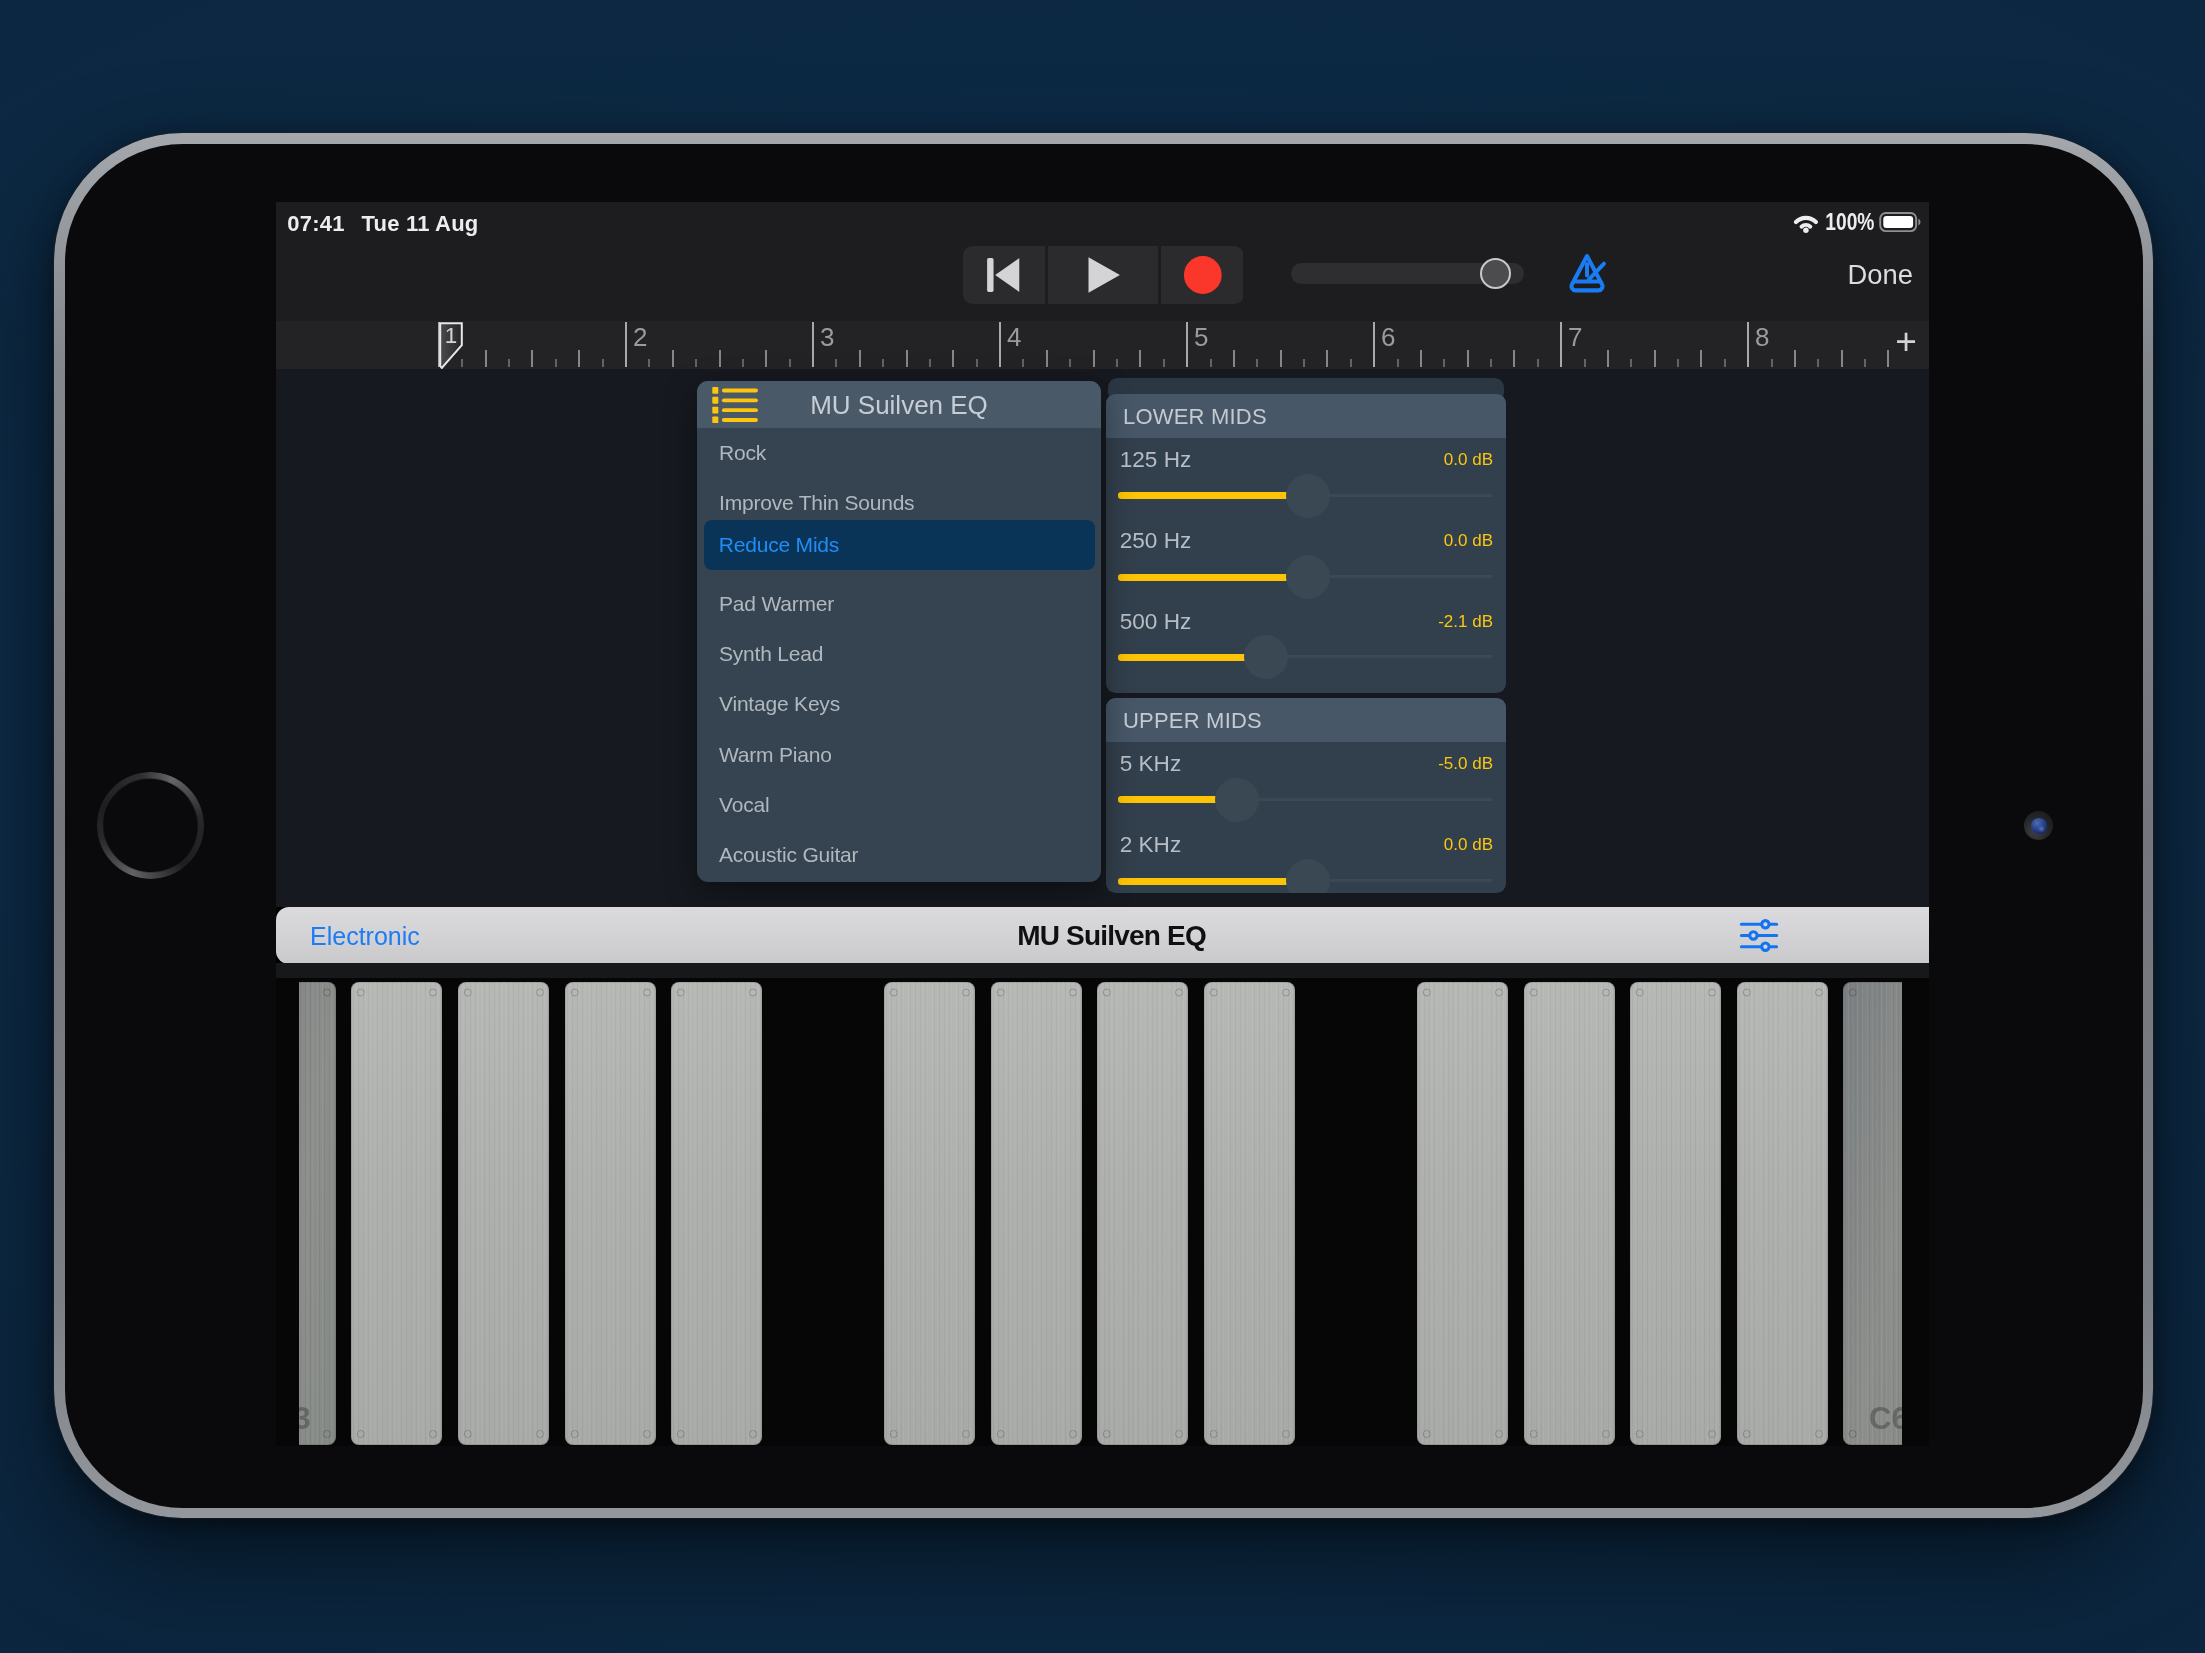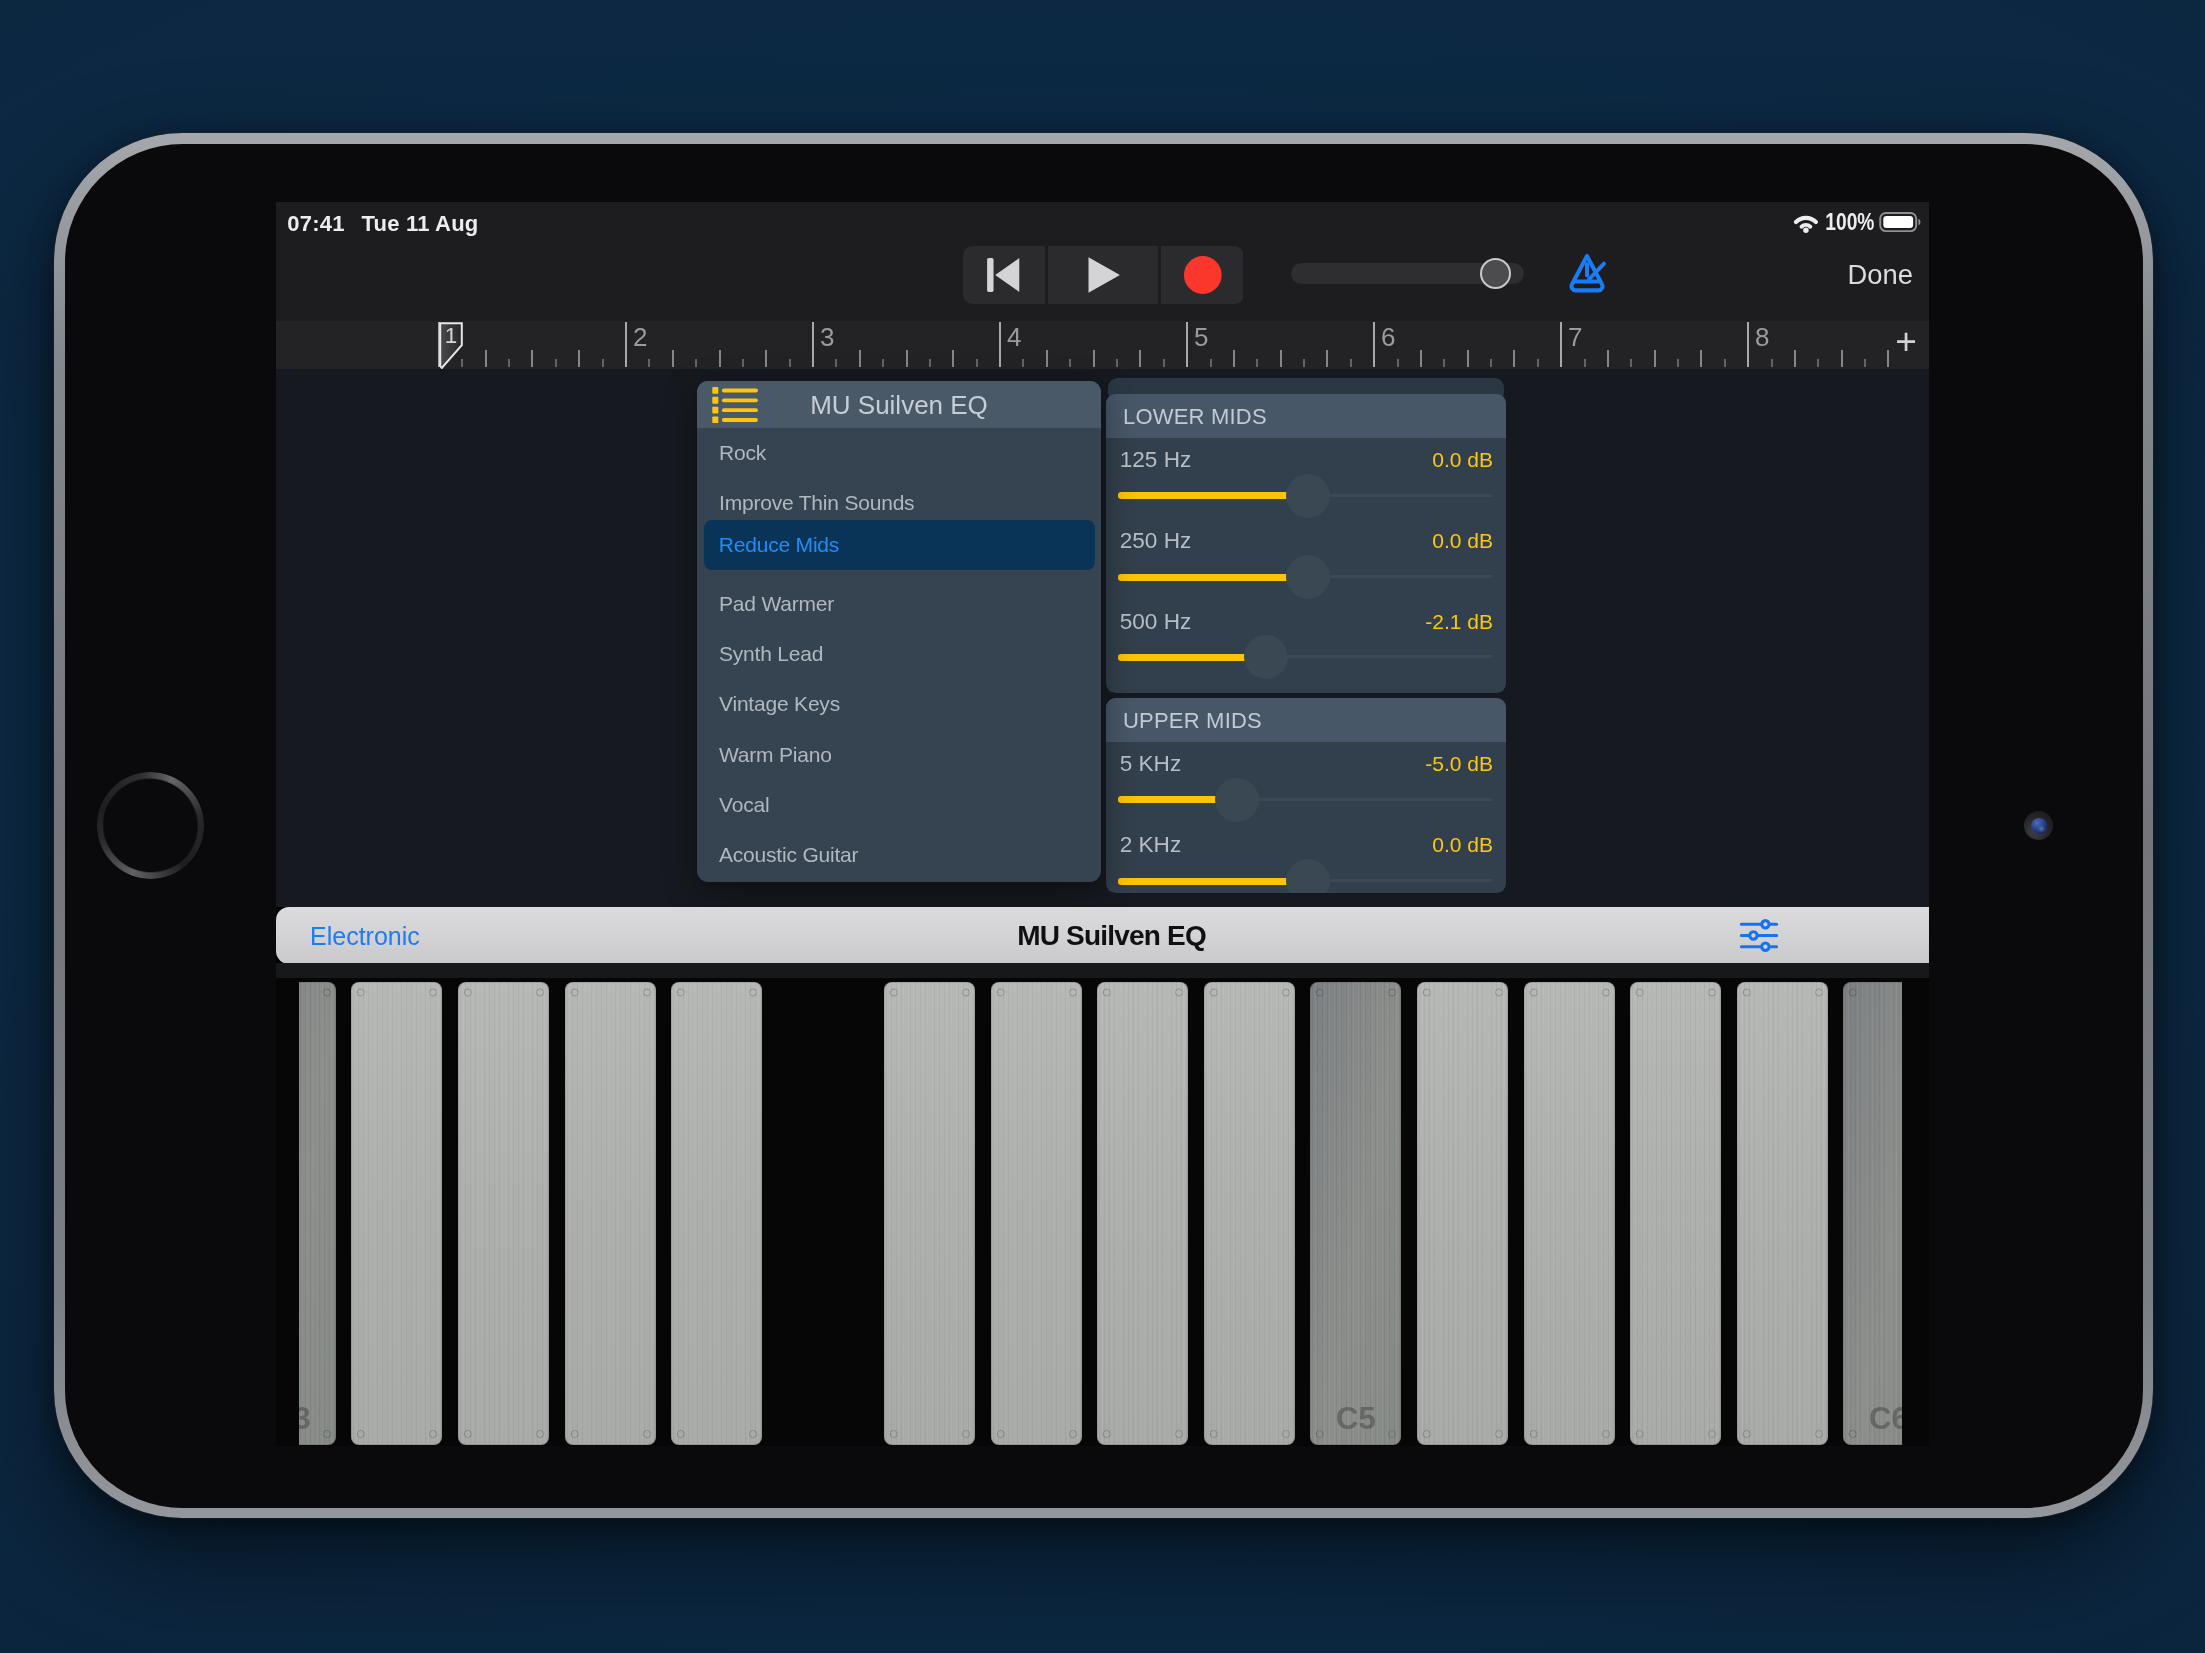--- a/index.html
+++ b/index.html
@@ -83,21 +83,21 @@
 .pitem.sel { left:7.3px; width:391px; padding-left:14.5px; border-radius:8px; background:#0a3457; color:#1f8df5; }
 
 
 .card { position:absolute; left:830px; width:400px; background:#323f4c; border-radius:9.7px; overflow:hidden; }
 .chdr { position:absolute; left:0; top:0; width:100%; height:44px; background:#475768; 
   font-size:22px; color:#c3cad2; font-weight:500; line-height:46px; padding-left:17px; letter-spacing:0.2px; }
 #sliver { position:absolute; left:832px; top:9px; width:396px; height:24px; border-radius:9.7px; background:#2b3844; }
 #lower { top:25px; height:299px; }
 #upper { top:329px; height:195px; }
 .slab { position:absolute; left:13.7px; font-size:22.6px; color:#b7bec5; height:34px; line-height:34px; }
-.sval { position:absolute; right:13px; font-size:21px; color:#fcc70f; height:34px; line-height:34px; }
+.sval { position:absolute; right:13px; font-size:17px; color:#fcc70f; height:34px; line-height:34px; }
 .strack { position:absolute; height:3.2px; border-radius:1.6px; background:#3d4854; }
 .sfill { position:absolute; height:6.5px; border-radius:3.2px; background:#fcc405; }
 .sknob { position:absolute; width:44px; height:44px; border-radius:50%; background:#3a4854; }
 
 
 #graybar { position:absolute; left:0; top:705px; width:1671px; height:57px; border-radius:13px;
   background:linear-gradient(180deg,#dbdbdd 0%,#d2d2d4 55%,#c9c9cb 100%); }
 #gb-left { position:absolute; left:34px; top:0; height:57px; line-height:58px; font-size:25px; color:#1d7bf5; }
 #gb-title { position:absolute; left:0; top:0; width:100%; height:57px; line-height:58px; text-align:center;
   font-size:28px; font-weight:700; letter-spacing:-0.8px; color:#101012; }
@@ -350,23 +350,20 @@
             <div class="klab">C3</div>
           </div>
 <div class="key" style="left:52px"></div>
 <div class="key" style="left:159px"></div>
 <div class="key" style="left:266px"></div>
 <div class="key" style="left:372px"></div>
 <div class="key" style="left:585px"></div>
 <div class="key" style="left:692px"></div>
 <div class="key" style="left:798px"></div>
 <div class="key" style="left:905px"></div>
-<div class="key dark" style="left:1011px">
-            <div class="klab">C5</div>
-          </div>
 <div class="key" style="left:1118px"></div>
 <div class="key" style="left:1225px"></div>
 <div class="key" style="left:1331px"></div>
 <div class="key" style="left:1438px"></div>
 <div class="key dark" style="left:1544px">
             <div class="klab">C6</div>
           </div>
       </div>
     </div>
 

